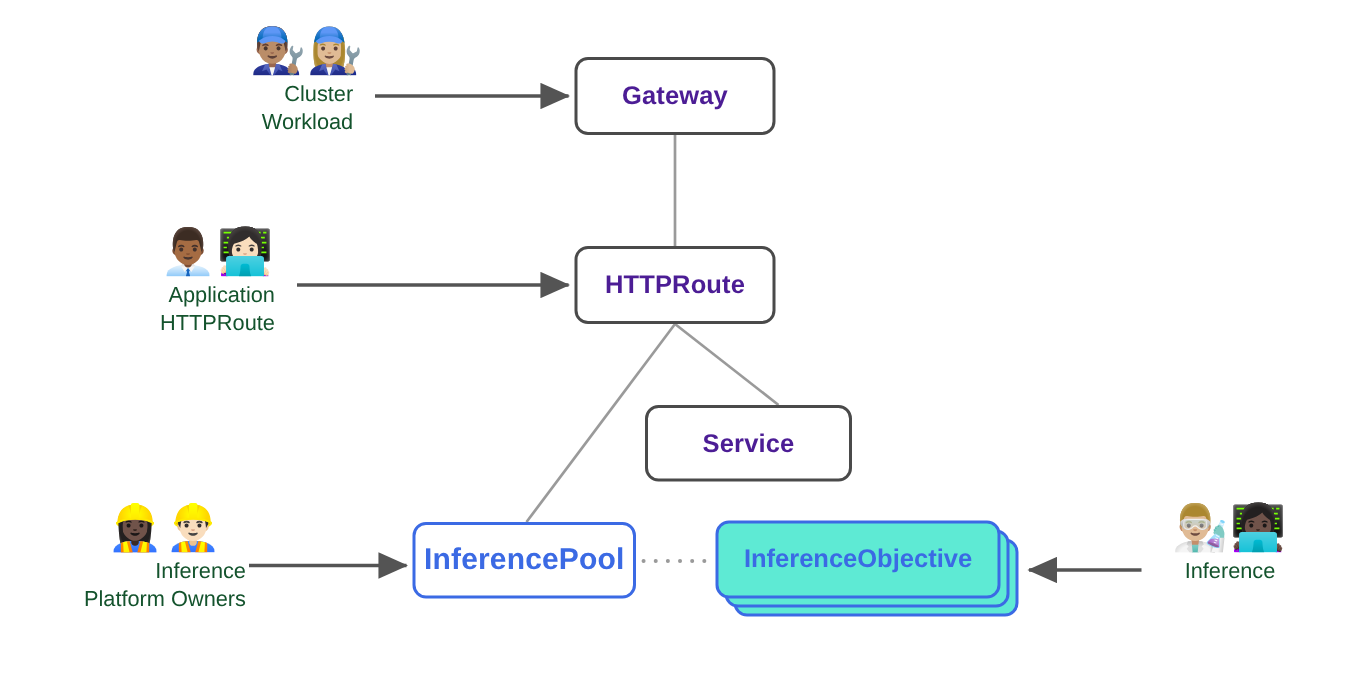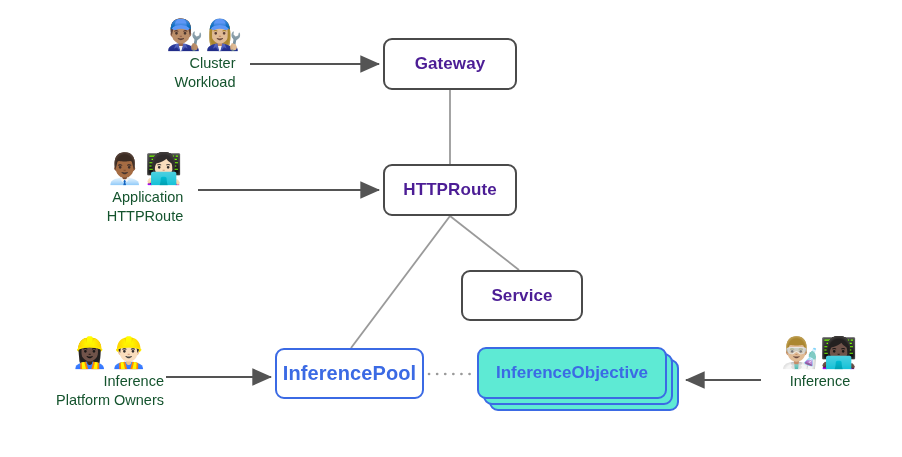--- a/index.html
+++ b/index.html
@@ -45,21 +45,21 @@
     font-size: 17px;
   }
   .node.blue {
     border: 2.2px solid #3b6ae4;
     color: #3b6ae4;
     font-size: 20px;
   }
 
   #node-gateway   { left: 383px; top: 38px;  width: 134px; height: 52px; }
   #node-httproute { left: 383px; top: 164px; width: 134px; height: 52px; }
-  #node-service   { left: 461px; top: 270px; width: 122px; height: 51px; }
+  #node-service   { left: 430px; top: 270px; width: 138px; height: 51px; }
   #node-inferencepool { left: 275px; top: 348px; width: 149px; height: 51px; }
 
   
   #stack-inferenceobjective {
     position: absolute;
     left: 477px;
     top: 347px;
     width: 190px;
     height: 52px;
   }

